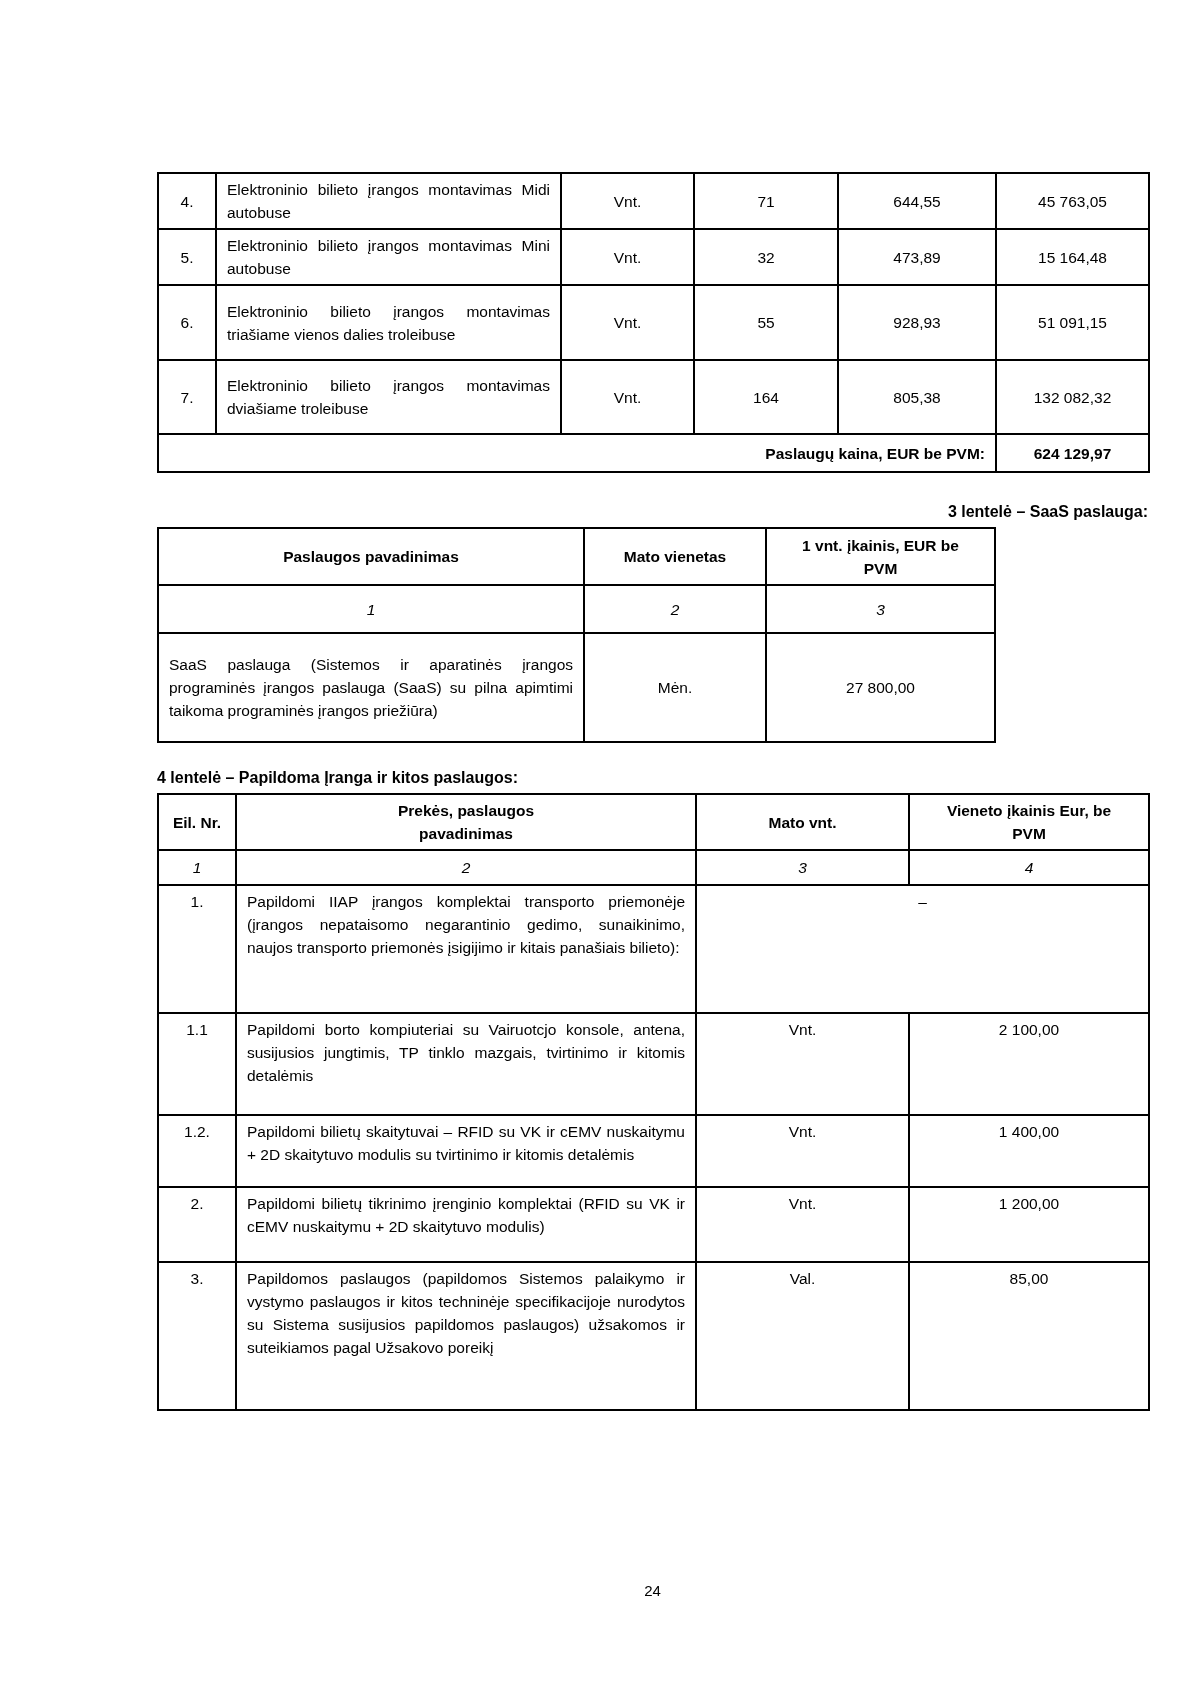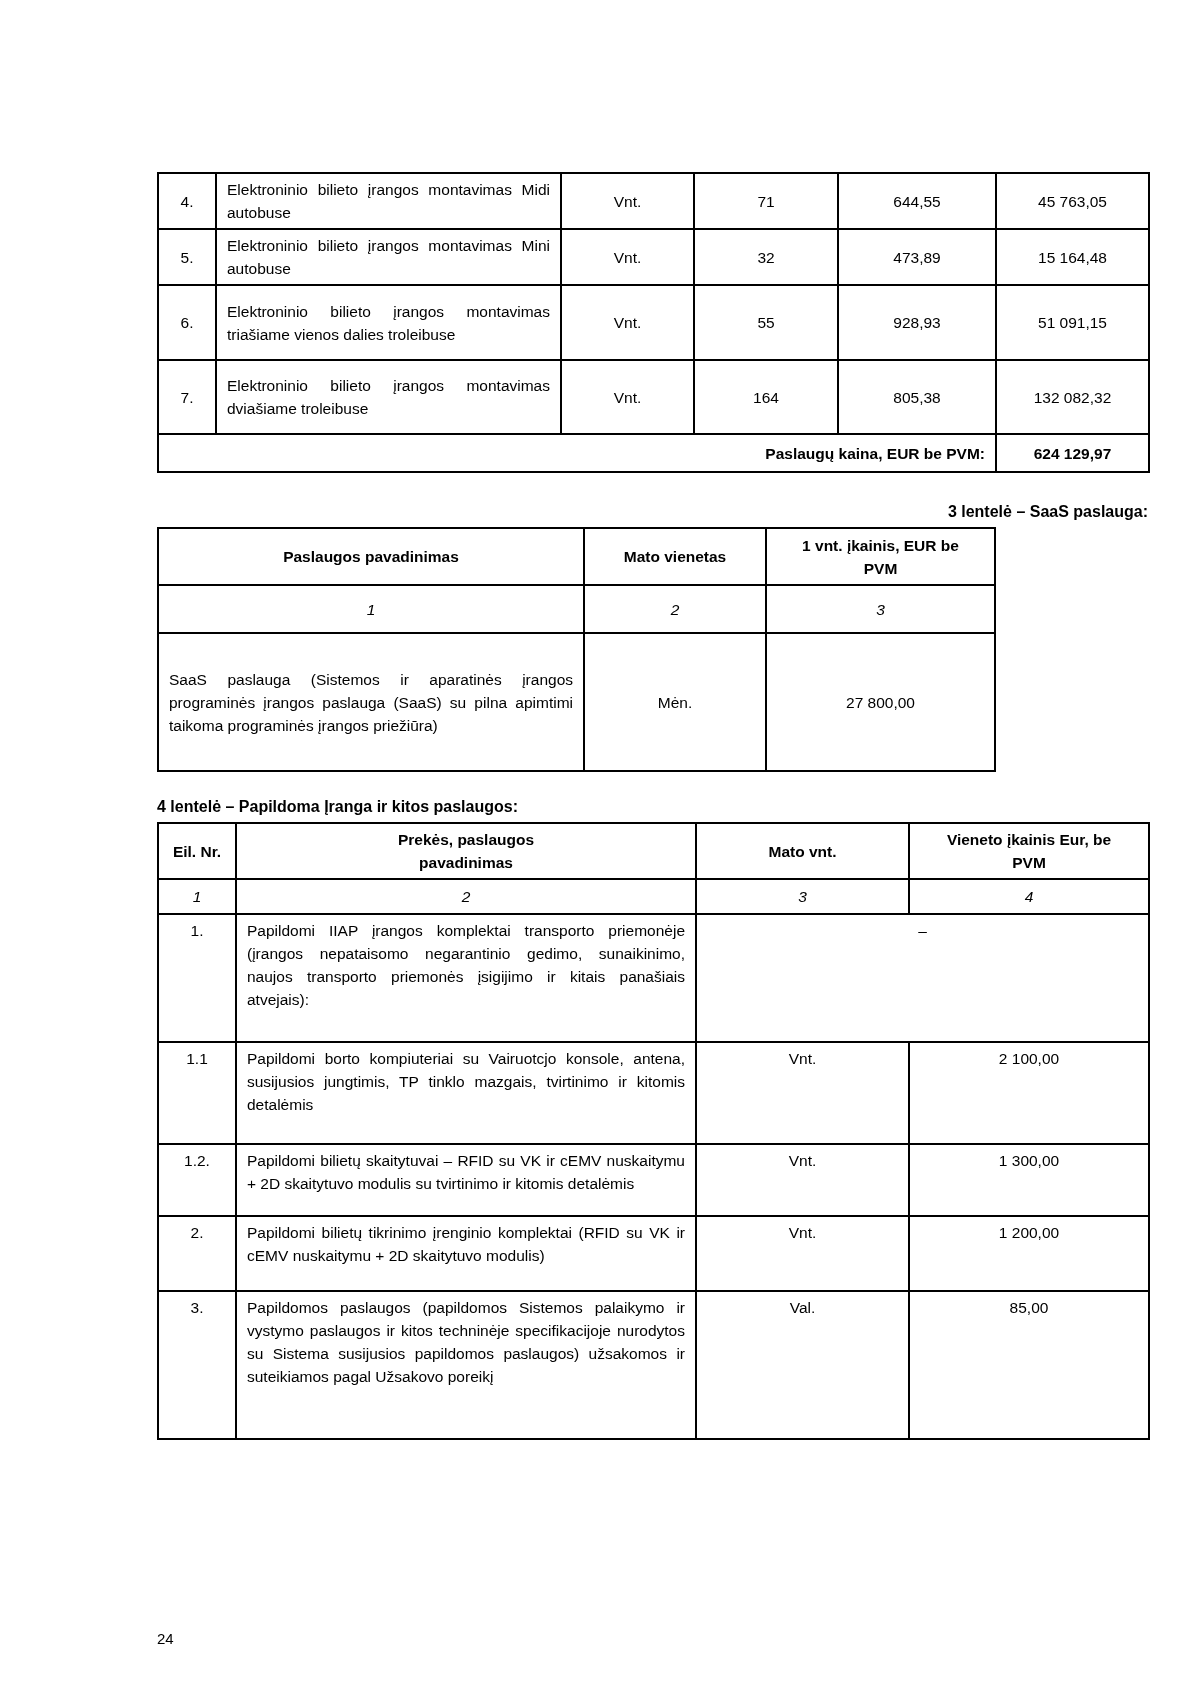--- a/index.html
+++ b/index.html
@@ -33,22 +33,22 @@
   .title{
     font-size:16px;font-weight:bold;margin:0;
   }
   .title-3{margin-top:30px;margin-bottom:6px;text-align:right;}
   .title-4{margin-top:26px;margin-bottom:6px;}
   .footer-label{font-weight:bold;text-align:right;}
   .footer-value{font-weight:bold;text-align:center;border-radius:16px;}
   .wrapspan{display:inline-block;max-width:190px;}
   .wrapspan-narrow{display:inline-block;max-width:180px;}
   .pagenum{
-    position:absolute;left:157px;top:1630px;width:991px;
-    font-size:15px;
+    position:absolute;left:157px;top:1582px;width:991px;
+    text-align:center;font-size:15px;
   }
 </style>
 </head>
 <body>
 
 <div class="page">
   <div class="content">
 
     <table class="t1">
       <colgroup>
@@ -110,21 +110,21 @@
           <tr style="height:57px">
         <th>Paslaugos pavadinimas</th>
         <th>Mato vienetas</th>
         <th><span class="wrapspan">1 vnt. įkainis, EUR be PVM</span></th>
       </tr>
       <tr style="height:48px" class="numrow">
         <td>1</td>
         <td>2</td>
         <td>3</td>
       </tr>
-      <tr style="height:138px">
+      <tr style="height:109px">
         <td class="cell-just">SaaS paslauga (Sistemos ir aparatinės įrangos programinės įrangos paslauga (SaaS) su pilna apimtimi taikoma programinės įrangos priežiūra)</td>
         <td class="cell-center">Mėn.</td>
         <td class="cell-center">27 800,00</td>
       </tr>
     </tbody>
       </table>
 
     <p class="title title-4">4 lentelė – Papildoma Įranga ir kitos paslaugos:</p>
     <table class="t4">
       <colgroup>
@@ -141,34 +141,34 @@
         <th><span class="wrapspan">Vieneto įkainis Eur, be PVM</span></th>
       </tr>
       <tr style="height:35px" class="numrow">
         <td>1</td>
         <td>2</td>
         <td>3</td>
         <td>4</td>
       </tr>
       <tr style="height:128px">
         <td class="cell-center vtop">1.</td>
-        <td class="cell-just vtop">Papildomi IIAP įrangos komplektai transporto priemonėje (įrangos nepataisomo negarantinio gedimo, sunaikinimo, naujos transporto priemonės įsigijimo ir kitais panašiais atvejais):</td>
+        <td class="cell-just vtop">Papildomi IIAP įrangos komplektai transporto priemonėje (įrangos nepataisomo negarantinio gedimo, sunaikinimo, naujos transporto priemonės įsigijimo ir kitais panašiais bilieto):</td>
         <td colspan="2" class="cell-center vtop">–</td>
       </tr>
       <tr style="height:102px">
         <td class="cell-center vtop">1.1</td>
         <td class="cell-just vtop">Papildomi borto kompiuteriai su Vairuotcjo konsole, antena, susijusios jungtimis, TP tinklo mazgais, tvirtinimo ir kitomis detalėmis</td>
         <td class="cell-center vtop">Vnt.</td>
         <td class="cell-center vtop">2 100,00</td>
       </tr>
       <tr style="height:72px">
         <td class="cell-center vtop">1.2.</td>
         <td class="cell-just vtop">Papildomi bilietų skaitytuvai – RFID su VK ir cEMV nuskaitymu + 2D skaitytuvo modulis su tvirtinimo ir kitomis detalėmis</td>
         <td class="cell-center vtop">Vnt.</td>
-        <td class="cell-center vtop">1 300,00</td>
+        <td class="cell-center vtop">1 400,00</td>
       </tr>
       <tr style="height:75px">
         <td class="cell-center vtop">2.</td>
         <td class="cell-just vtop">Papildomi bilietų tikrinimo įrenginio komplektai (RFID su VK ir cEMV nuskaitymu + 2D skaitytuvo modulis)</td>
         <td class="cell-center vtop">Vnt.</td>
         <td class="cell-center vtop">1 200,00</td>
       </tr>
       <tr style="height:148px">
         <td class="cell-center vtop">3.</td>
         <td class="cell-just vtop">Papildomos paslaugos (papildomos Sistemos palaikymo ir vystymo paslaugos ir kitos techninėje specifikacijoje nurodytos su Sistema susijusios papildomos paslaugos) užsakomos ir suteikiamos pagal Užsakovo poreikį</td>

